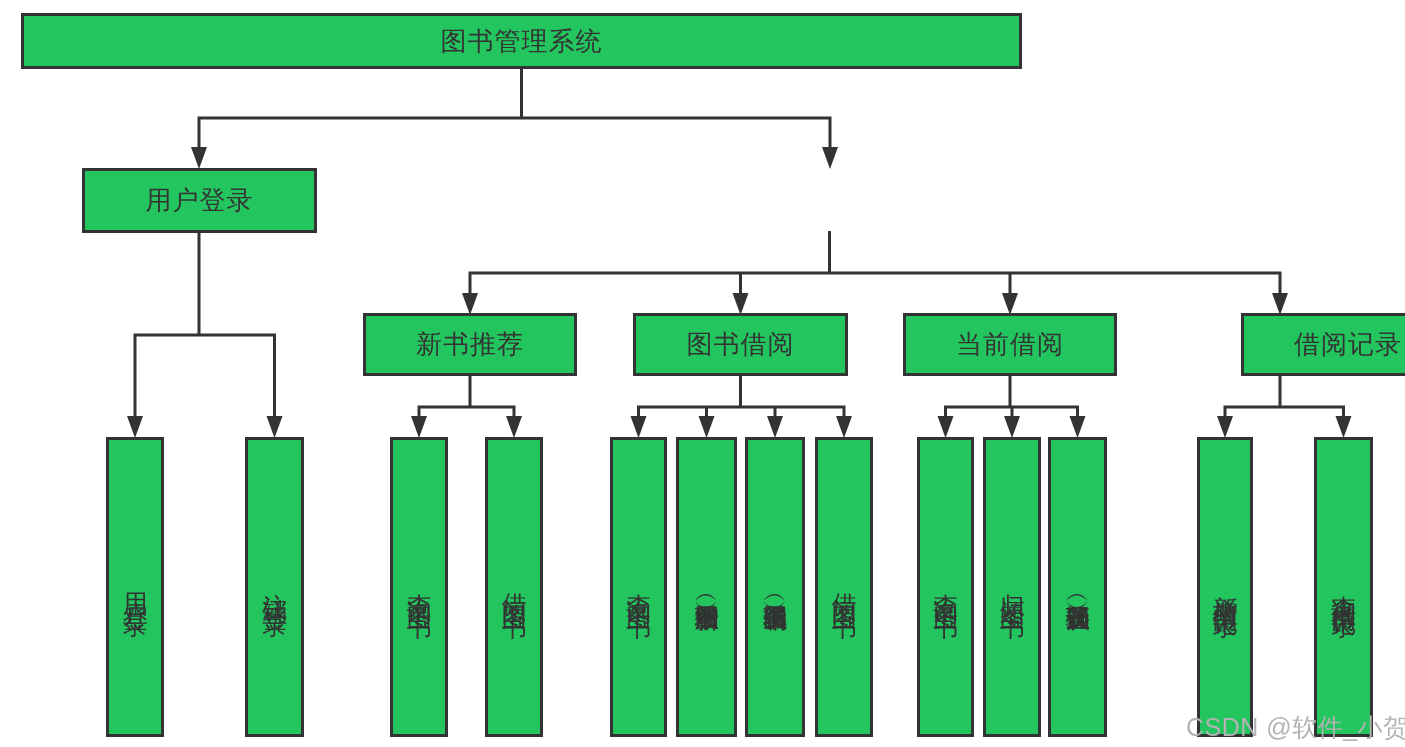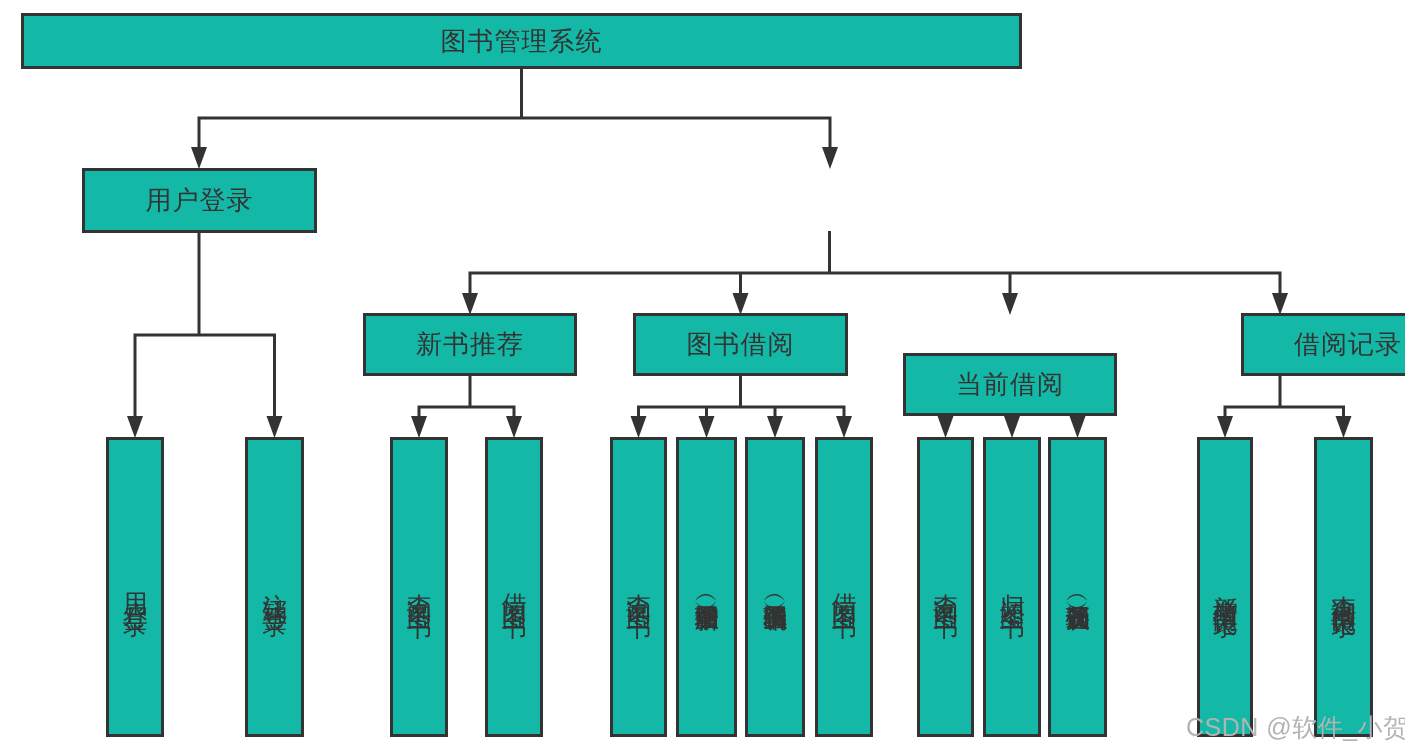--- a/index.html
+++ b/index.html
@@ -2,37 +2,37 @@
 <html><head>
 <meta charset="utf-8">
 <style>
   html,body{margin:0;padding:0;background:#ffffff;}
   .stage{
     position:relative;width:1405px;height:747px;background:#ffffff;
     font-family:"Liberation Sans",sans-serif;color:#333333;overflow:hidden;
   }
   .wires{position:absolute;left:0;top:0;width:1405px;height:747px;}
   .box{
-    position:absolute;box-sizing:border-box;border:3px solid #333333;background:#14b8a6;
+    position:absolute;box-sizing:border-box;border:3px solid #333333;background:#22c55e;
     display:flex;align-items:center;justify-content:center;text-align:center;
   }
   .hbox{font-size:26px;letter-spacing:1px;}
   .leaf{
     writing-mode:vertical-rl;text-orientation:mixed;
     font-size:25px;letter-spacing:7px;line-height:1.1;
   }
   .leaf.mid{letter-spacing:4px;}
   .leaf.tight{letter-spacing:0px;font-size:24px;}
   
   #n-root {left:21px; top:13px; width:1001px;height:56px;}
   #n-login{left:82px; top:168px;width:235px; height:65px;}
   #n-mgmt {left:712px;top:168px;width:235px; height:64px;}
   #n-newbook{left:363px; top:313px;width:214px;height:63px;}
   #n-borrow {left:633px; top:313px;width:215px;height:63px;}
-  #n-current{left:903px; top:313px;width:214px;height:63px;margin-top:40px;}
+  #n-current{left:903px; top:313px;width:214px;height:63px;}
   #n-records{left:1241px;top:313px;width:214px;height:63px;}
   .leaf{top:437px;height:300px;}
   #l-login1 {left:106px; width:58px;}
   #l-logout {left:245px; width:59px;}
   #l-nbq{left:390px;width:58px;}
   #l-nbb{left:485px;width:58px;}
   #l-bbq{left:610px;width:57px;}
   #l-bba{left:676px;width:61px;}
   #l-bbe{left:745px;width:60px;}
   #l-bbb{left:815px;width:58px;}

